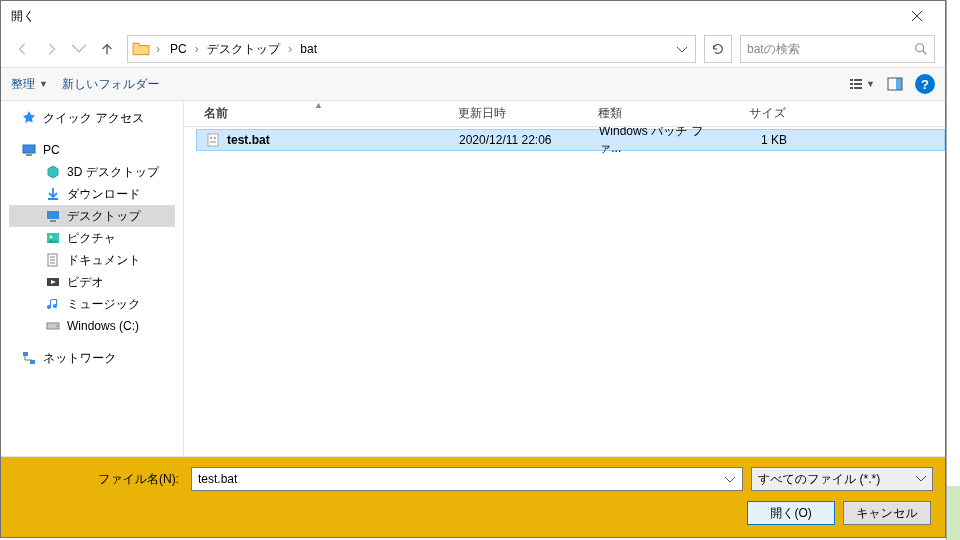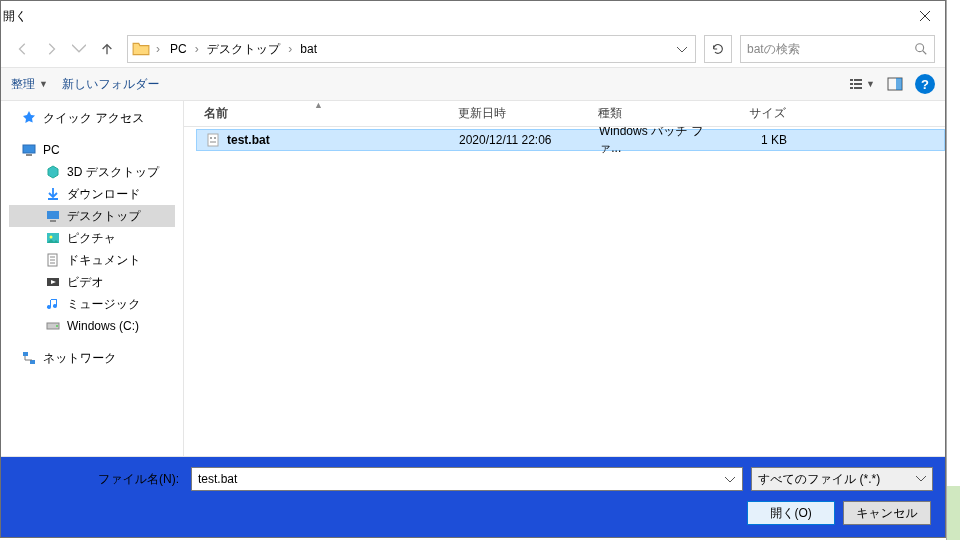--- a/index.html
+++ b/index.html
@@ -1,18 +1,18 @@
 <!DOCTYPE html>
 <html><head>
 <meta charset="utf-8">
 <style>
   * { box-sizing: border-box; margin: 0; padding: 0; font-family: "Yu Gothic UI", "Meiryo", sans-serif; font-size: 12px; }
   html, body { width: 960px; height: 540px; overflow: hidden; background: #fff; }
   .dialog { width: 946px; height: 538px; background: #fff; border: 1px solid #707070; position: absolute; top: 0; left: 0; display: flex; flex-direction: column; }
-  .titlebar { height: 30px; display: flex; align-items: center; padding: 0 0; }
+  .titlebar { height: 30px; display: flex; align-items: center; padding: 0 8px; }
   .titlebar-title { flex: 1; font-size: 12px; padding-left: 2px; }
   .titlebar-close { width: 40px; height: 28px; display: flex; align-items: center; justify-content: center; cursor: pointer; }
   .titlebar-close svg { width: 10px; height: 10px; }
   .navrow { height: 36px; display: flex; align-items: center; padding: 0 10px; gap: 4px; }
   .nav-btn { width: 24px; height: 24px; display: flex; align-items: center; justify-content: center; color: #555; cursor: pointer; }
   .nav-btn.disabled { color: #bbb; cursor: default; }
   .nav-btn svg { width: 14px; height: 14px; }
   .addr-wrap { flex: 1; display: flex; align-items: center; gap: 8px; margin-left: 4px; }
   .addressbar { flex: 1; height: 28px; border: 1px solid #ccc; background: #fff; display: flex; align-items: center; padding: 0 4px; gap: 4px; }
   .folder-ico { width: 18px; height: 18px; }
@@ -48,21 +48,21 @@
   .col.name { width: 254px; display:flex; align-items:center; gap:6px;font-weight:bold; }
   .col.date { width: 140px; }
   .col.type { width: 140px; }
   .col.size { width: 64px; text-align: right; }
   .sort-ind { position: absolute; left: 130px; top: -1px; color: #888; font-size: 9px; }
   .filelist { flex: 1; overflow-y: auto; padding-top: 2px; padding-left: 12px; }
   .file-row { height: 22px; display: flex; align-items: center; cursor: pointer; }
   .file-row.selected { background: #cde8ff; border: 1px solid #99d1ff; }
   .file-row .col.name { display: flex; align-items: center; gap: 6px; }
   .file-ico { width: 16px; height: 16px; flex-shrink: 0; }
-  .bottom { border-top: 1px solid #e5e5e5; padding: 10px 12px 12px; background: #1d4ed8; }
+  .bottom { border-top: 1px solid #e5e5e5; padding: 10px 12px 12px; background: #eab308; }
   .fn-row { display: flex; align-items: center; gap: 8px; margin-bottom: 10px; }
   .fn-label { width: 170px; text-align: right; font-size: 12px; padding-right: 4px; }
   .fn-input { flex: 1; height: 24px; border: 1px solid #7a7a7a; padding: 0 6px; font-size: 12px; background: #fff; display:flex; align-items:center; }
   .fn-input input { border:none; outline:none; flex:1; font-size:12px; }
   .fn-dd { width: 12px; text-align:center; color:#555; cursor:pointer; }
   .filter { width: 182px; height: 24px; border: 1px solid #7a7a7a; background: #efefef; display: flex; align-items: center; padding: 0 6px; cursor: pointer; justify-content: space-between; }
   .btn-row { display: flex; justify-content: flex-end; gap: 8px; padding-right: 2px; }
   .btn { width: 88px; height: 24px; border: 1px solid #7a7a7a; background: #e1e1e1; cursor: pointer; font-size: 12px; display: flex; align-items: center; justify-content: center; }
   .btn.primary { border: 1px solid #0078d7; background: #e5f1fb; }
   .right-slice { position: absolute; left: 946px; top: 0; width: 14px; height: 540px; background: linear-gradient(#fff 0 90%, #d0e8c0 90% 100%); border-left:1px solid #aaa; }

